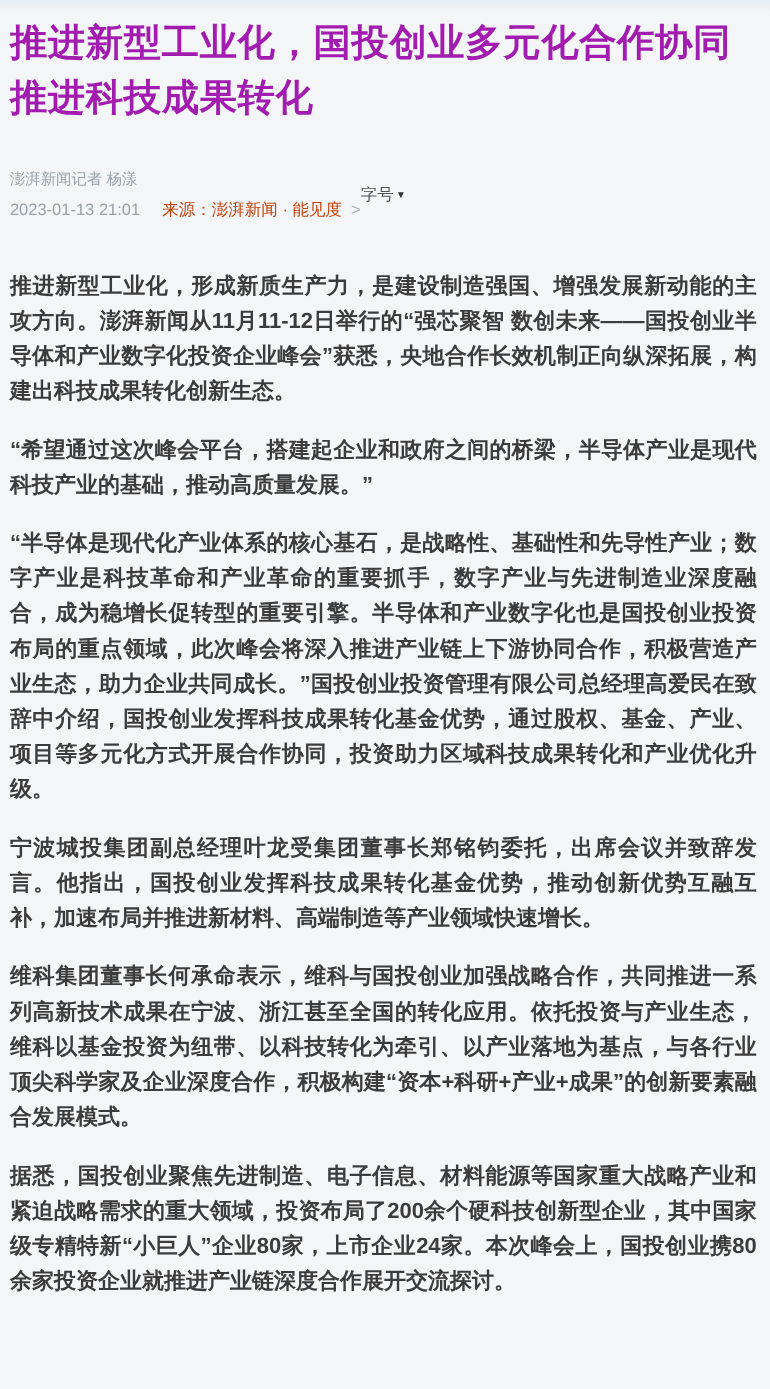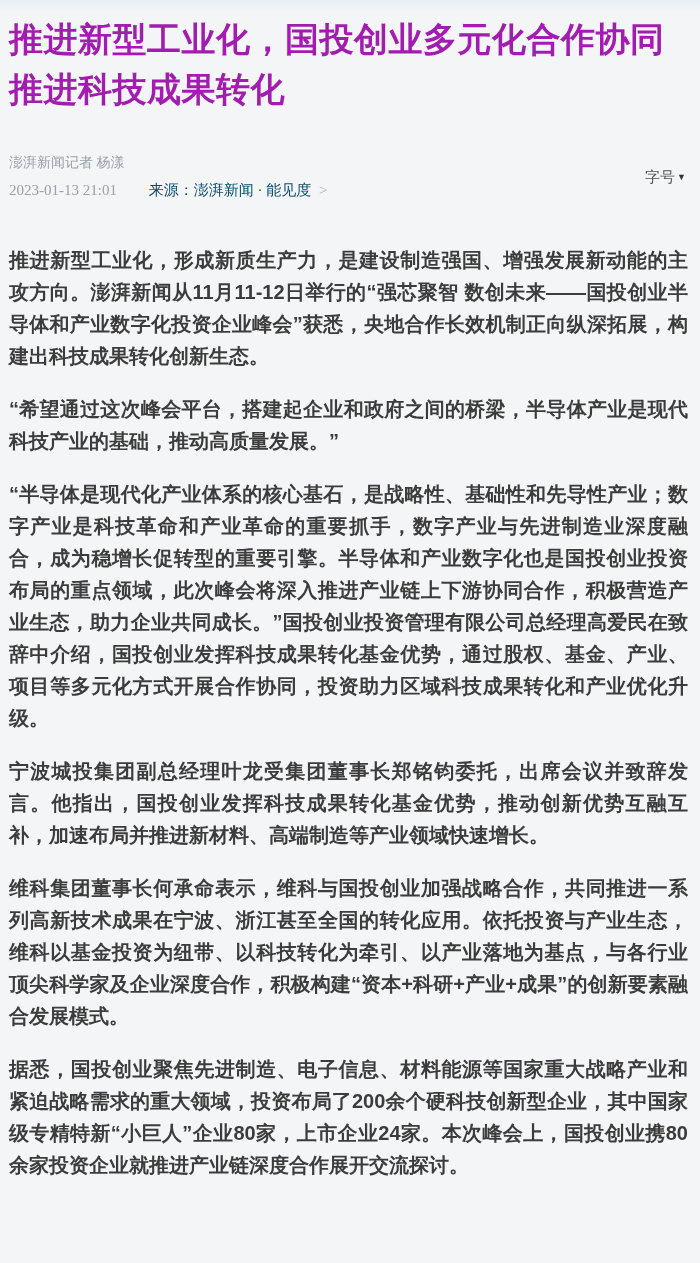--- a/index.html
+++ b/index.html
@@ -21,37 +21,36 @@
     margin: 0;
     font-size: 34px;
     line-height: 50px;
     font-weight: 700;
     color: #a21caf;
     letter-spacing: 0.5px;
   }
   .meta {
     margin-top: 40px;
     display: flex;
-    justify-content: space-between;
+    justify-content: flex-start;
     align-items: center;
-    font-family: Liberation Serif, serif;
   }
   .byline {
     font-size: 14px;
     color: #99a1a9;
     margin-bottom: 9px;
   }
   .dateline {
     font-size: 15px;
     color: #99a1a9;
     white-space: nowrap;
   }
   .source-link {
-    margin-left: 28px;
-    color: #0c4a6e;
+    margin-left: 16px;
+    color: #c2410c;
     cursor: pointer;
   }
   .chevron {
     margin-left: 4px;
     color: #a8b0b8;
   }
   .font-size-control {
     font-size: 15px;
     color: #4c5258;
     cursor: pointer;

